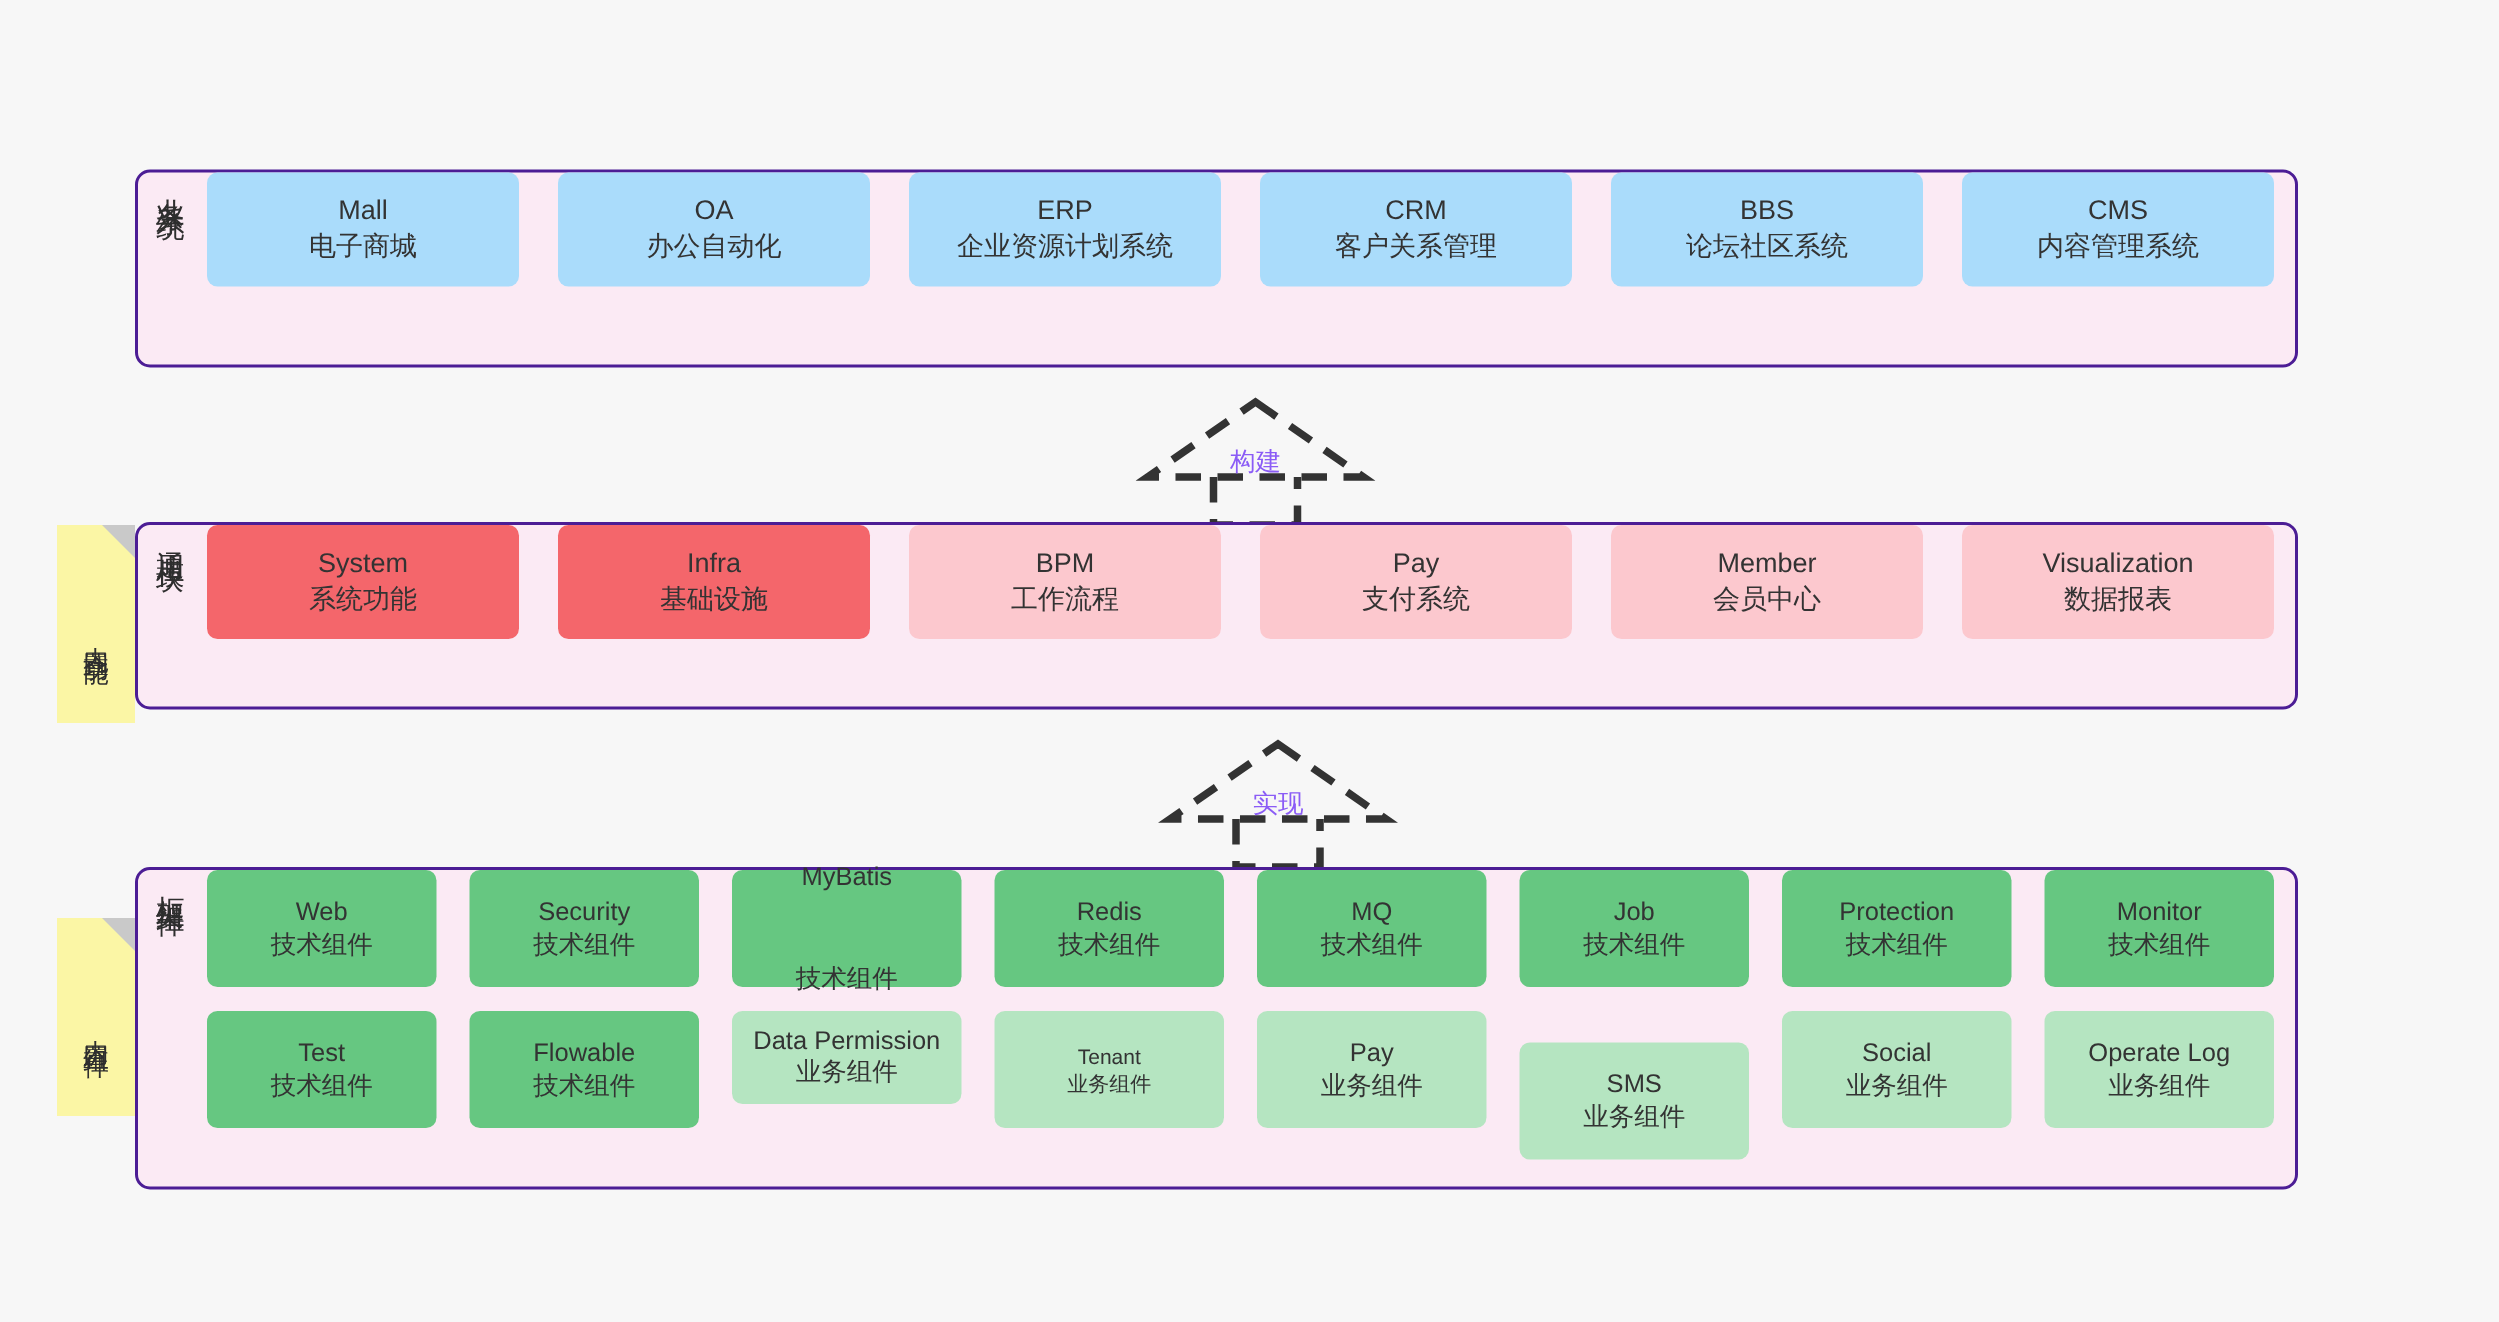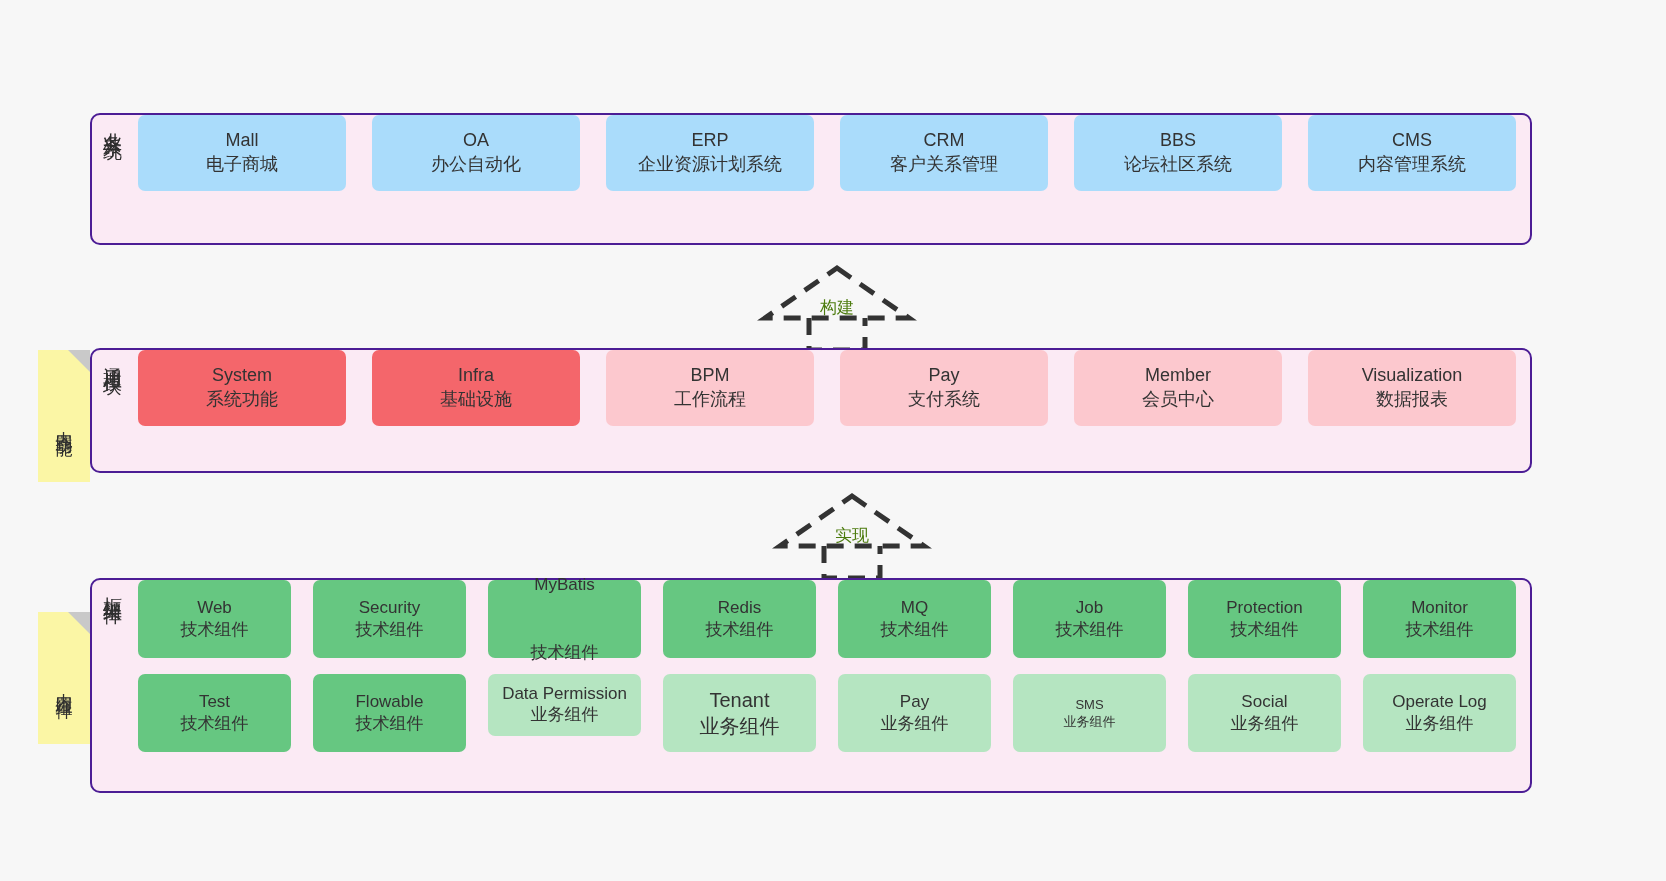--- a/index.html
+++ b/index.html
@@ -111,21 +111,21 @@
   
   .arrow {
     position: absolute;
   }
   .arrow .lbl {
     position: absolute;
     left: 50%;
     transform: translateX(-50%);
     top: 34px;
     font-size: 17px;
-    color: #4d7c0f;
+    color: #8b5cf6;
     background: transparent;
     padding: 0 2px;
     white-space: nowrap;
   }
 </style>
 </head>
 <body>
 
 <div class="canvas">
 
@@ -265,29 +265,29 @@
             <span class="cn">技术组件</span>
           </div>
           <div class="card green" style="height:78px;font-size:17px;">
             <span class="en">Flowable</span>
             <span class="cn">技术组件</span>
           </div>
           <div class="card lgreen" style="height:62px;font-size:17px;">
             <span class="en" style="line-height:1.18;">Data Permission</span>
             <span class="cn">业务组件</span>
           </div>
-          <div class="card lgreen" style="height:78px;font-size:20px;">
+          <div class="card lgreen" style="height:78px;font-size:14px;">
             <span class="en">Tenant</span>
             <span class="cn">业务组件</span>
           </div>
           <div class="card lgreen" style="height:78px;font-size:17px;">
             <span class="en">Pay</span>
             <span class="cn">业务组件</span>
           </div>
-          <div class="card lgreen" style="height:78px;font-size:13px;">
+          <div class="card lgreen" style="height:78px;font-size:17px;margin-top:21px;">
             <span class="en">SMS</span>
             <span class="cn">业务组件</span>
           </div>
           <div class="card lgreen" style="height:78px;font-size:17px;">
             <span class="en">Social</span>
             <span class="cn">业务组件</span>
           </div>
           <div class="card lgreen" style="height:78px;font-size:17px;">
             <span class="en">Operate Log</span>
             <span class="cn">业务组件</span>

